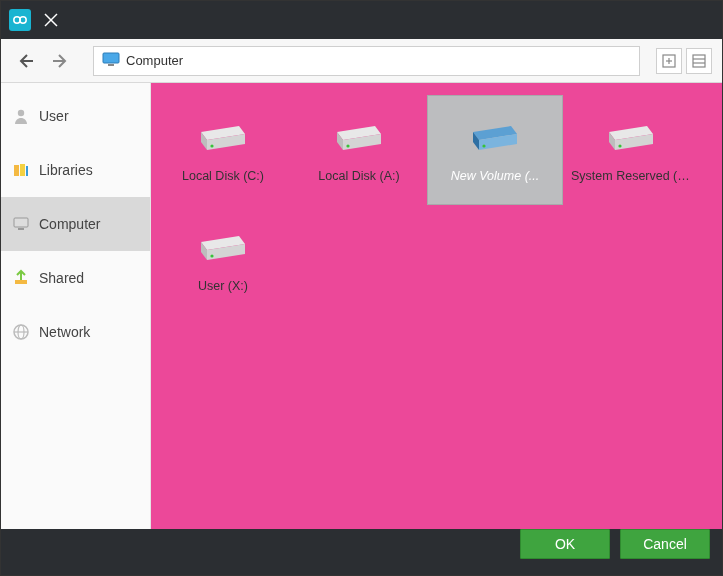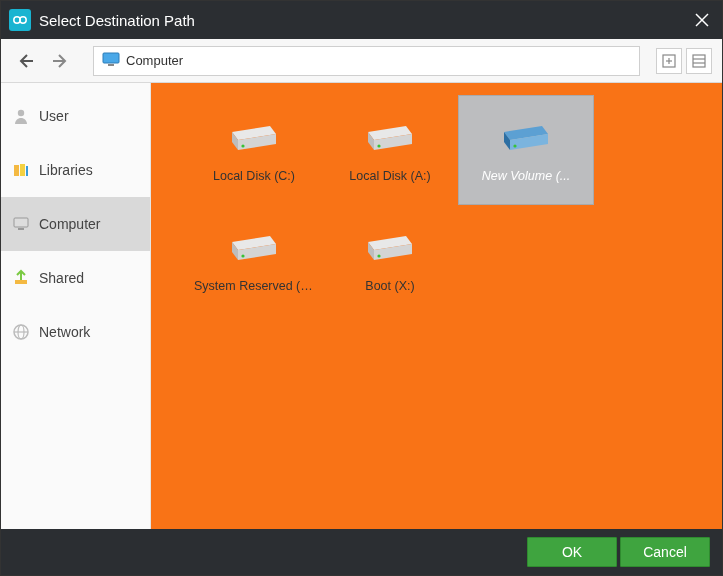--- a/index.html
+++ b/index.html
@@ -20,50 +20,49 @@
     .nav-arrows .arrow svg { width: 20px; height: 20px; stroke: #888; stroke-width: 2; fill: none; }
     .nav-arrows .arrow.active svg { stroke: #555; }
     .path-box { flex: 1; height: 30px; border: 1px solid #cfcfcf; background: #fff; display: flex; align-items: center; padding: 0 8px; gap: 6px; margin-left: 10px; }
     .path-box .monitor-icon { width: 18px; height: 14px; }
     .path-box .crumb { font-size: 13px; color: #333; }
     .tool-btns { display: flex; gap: 4px; margin-left: 8px; }
     .tool-btn { width: 26px; height: 26px; border: 1px solid #cfcfcf; background: #fff; display: flex; align-items: center; justify-content: center; cursor: pointer; }
     .tool-btn svg { stroke: #888; fill: none; stroke-width: 1.2; }
 
     
-    .main { display: flex; height: calc(576px - 38px - 44px - 46px - 2px); background: #f97316; gap: 31px; }
+    .main { display: flex; height: calc(576px - 38px - 44px - 46px - 2px); background: #ec4899; }
 
     .sidebar { width: 150px; background: #fafafa; border-right: 1px solid #e5e5e5; padding-top: 6px; }
     .sidebar-item { height: 54px; display: flex; align-items: center; padding: 0 10px; gap: 8px; cursor: pointer; font-size: 14px; color: #444; }
     .sidebar-item.selected { background: #d9d9d9; }
     .sidebar-item .s-icon { width: 20px; height: 20px; display: flex; align-items: center; justify-content: center; }
 
     .content { flex: 1; padding: 12px 4px; display: flex; flex-wrap: wrap; align-content: flex-start; overflow-y: auto; }
     .drive-item { width: 136px; height: 110px; display: flex; flex-direction: column; align-items: center; justify-content: center; gap: 8px; cursor: pointer; border: 1px solid transparent; font-size: 12.5px; color: #333; text-align: center; padding: 6px; }
     .drive-item.selected { background: #bcbdbf; border: 1px solid #a8a9ab; color: #fff; font-style: italic; }
     .drive-item .label { white-space: nowrap; overflow: hidden; text-overflow: ellipsis; max-width: 120px; }
 
     
-    .footer { height: 46px; background: #2b2e32; display: flex; align-items: center; justify-content: flex-end; padding: 12px 12px; gap: 3px; }
+    .footer { height: 46px; background: #2b2e32; display: flex; align-items: flex-start; justify-content: flex-end; padding: 0 12px; gap: 10px; }
     .btn { min-width: 90px; height: 30px; border: 1px solid #2f8b2f; background: #3fa43f; color: #fff; font-size: 14px; cursor: pointer; border-radius: 1px; }
 
     
     .drive-svg { width: 56px; height: 40px; }
   </style>
 </head>
 <body>
 
 <div class="titlebar">
   <div class="app-icon">
     <svg viewBox="0 0 16 16">
         <circle cx="5" cy="8" r="3.2" fill="none" stroke="#fff" stroke-width="1.5"></circle>
         <circle cx="11" cy="8" r="3.2" fill="none" stroke="#fff" stroke-width="1.5"></circle>
       </svg>
   </div>
-  <div class="title">Select Destination Path</div>
   <div class="close">
     <svg viewBox="0 0 14 14">
         <line x1="1" y1="1" x2="13" y2="13"></line>
         <line x1="13" y1="1" x2="1" y2="13"></line>
       </svg>
   </div>
 </div>
 
 <div class="toolbar">
   <div class="nav-arrows">
@@ -203,21 +202,21 @@
   </svg></span>
         <span class="label">System Reserved (G:)</span>
       </div>
       <div class="drive-item">
         <span><svg class="drive-svg" viewBox="0 0 56 40">
     <polygon points="6,14 44,8 50,16 12,22" fill="#e8e8e8"></polygon>
     <polygon points="6,14 12,22 12,32 6,24" fill="#bdbdbd"></polygon>
     <polygon points="12,22 50,16 50,26 12,32" fill="#d4d4d4"></polygon>
     <circle cx="17" cy="28" r="1.6" fill="#38c238"></circle>
   </svg></span>
-        <span class="label">Boot (X:)</span>
+        <span class="label">User (X:)</span>
       </div>
     </div>
 </div>
 
 <div class="footer">
   <button class="btn">OK</button>
   <button class="btn">Cancel</button>
 </div>
 
 </body></html>

